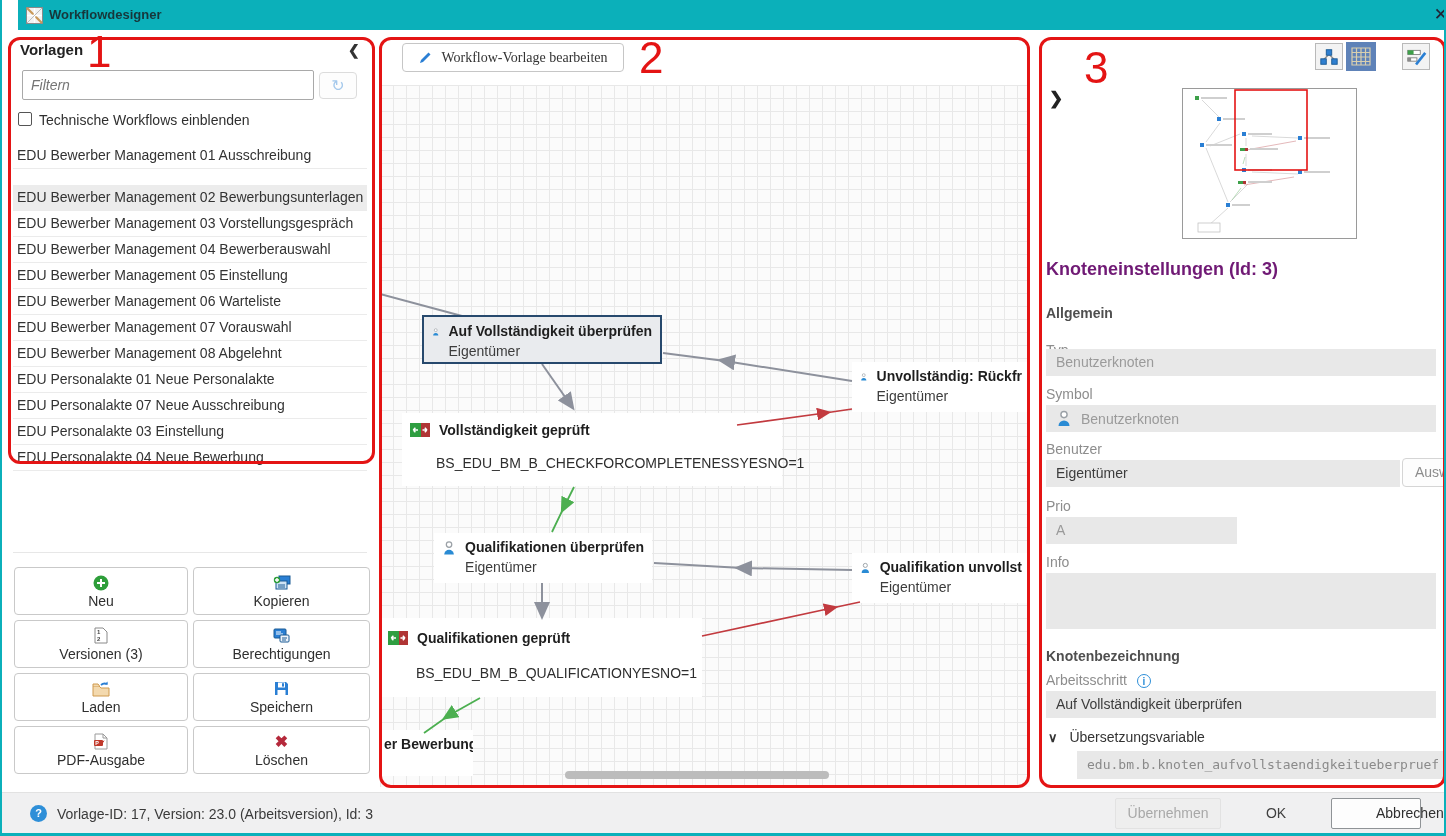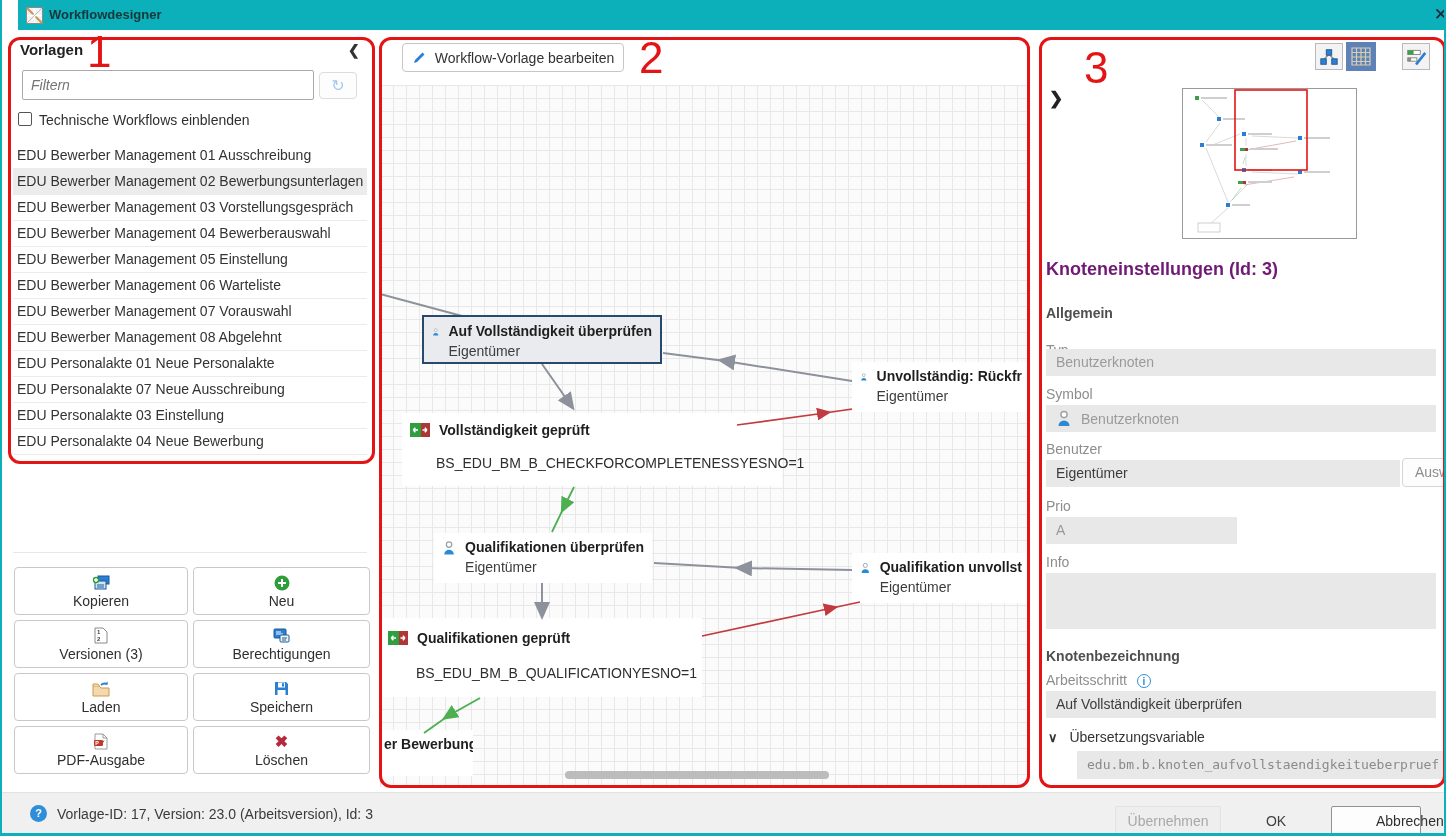--- a/index.html
+++ b/index.html
@@ -10,50 +10,50 @@
   
   .titlebar { position:absolute; left:16px; top:0; width:100%; height:30px; background:#0bb0ba; }
   .titlebar .appicon { position:absolute; left:8px; top:7px; width:17px; height:17px; }
   .titlebar .apptitle { position:absolute; left:31px; top:0; line-height:30px; font-size:13px; color:#17363a; font-weight:bold; }
   .titlebar .closex { position:absolute; right:12px; top:0; line-height:30px; font-size:17px; color:#223; cursor:pointer; }
   
   .statusbar { position:absolute; left:0; top:792px; width:100%; height:41px; background:#f0f0f1; border-top:1px solid #e2e2e2; }
   .statusbar .helpicon { position:absolute; left:28px; top:12px; width:17px; height:17px; border-radius:50%;
                          background:#2e8fd8; color:#fff; font-size:11px; font-weight:bold; text-align:center; line-height:17px; }
   .statusbar .statustext { position:absolute; left:55px; top:13px; font-size:14px; color:#3a3a3a; }
-  .sb-btn { position:absolute; top:5px; height:31px; font-size:14px; text-align:center; line-height:29px; border-radius:2px;margin-top:8px; }
+  .sb-btn { position:absolute; top:5px; height:31px; font-size:14px; text-align:center; line-height:29px; border-radius:2px; }
   .sb-btn.disabled { left:1113px; width:106px; background:#eeeeee; border:1px solid #e2e2e2; color:#a8a8a8; }
   .sb-btn.flat { left:1243px; width:62px; background:transparent; border:1px solid transparent; color:#404040; }
   .sb-btn.bordered { left:1329px; width:90px; background:#fdfdfd; border:1px solid #8f9396; color:#2f2f2f;padding-left:44px; }
   .teal-bottom { position:absolute; left:0; top:833px; width:100%; height:3px; background:#0bb0ba; }
   
   .lp-title { position:absolute; left:18px; top:41px; font-size:15px; font-weight:bold; color:#222; }
   .lp-collapse { position:absolute; left:346px; top:42px; font-size:14px; font-weight:bold; color:#333; }
   .lp-filter { position:absolute; left:20px; top:70px; width:292px; height:30px; border:1px solid #a9a9a9; border-radius:2px;
                font-size:14px; font-style:italic; color:#9a9a9a; padding:0 8px; font-family:"Liberation Sans",sans-serif; background:#fff; }
   .lp-refresh { position:absolute; left:317px; top:72px; width:38px; height:27px; border:1px solid #dcdcdc; border-radius:4px;
                 background:#fdfdfd; color:#a5c9ec; font-size:16px; text-align:center; line-height:25px; }
   .lp-checkbox { position:absolute; left:16px; top:112px; width:14px; height:14px; border:1.5px solid #555; border-radius:2px; background:#fff; }
   .lp-checklabel { position:absolute; left:37px; top:112px; font-size:14px; color:#2f2f2f; }
   .lp-list { position:absolute; left:11px; top:143px; width:354px; }
   .lp-item { height:26px; line-height:25px; font-size:14px; color:#333; padding-left:4px; border-bottom:1px solid #ebebeb;
              white-space:nowrap; overflow:hidden; }
-  .lp-item.selected { background:#ececec; }
+  .lp-item.selected { background:#ececec;margin-top:16px; }
   .lp-listend { position:absolute; left:11px; top:552px; width:354px; border-bottom:1px solid #e7e7e7; }
   .lp-buttons { position:absolute; left:12px; top:567px; width:356px; display:grid;
                 grid-template-columns:174px 177px; grid-auto-rows:48px; gap:5px; }
   .lp-btn { background:#fff; border:1px solid #c9c9c9; border-radius:4px; display:flex; flex-direction:column;
             align-items:center; justify-content:center; gap:1px; font-size:14px; color:#2f2f2f; cursor:pointer; }
   .lp-btn .ic { height:18px; display:flex; align-items:center; justify-content:center; }
   .del-x { color:#b5293b; font-size:16px; font-weight:bold; }
   
   #canvas { position:absolute; left:378px; top:38px; width:650px; height:749px; overflow:hidden; background:#fff; }
   .cv-toolbar { position:absolute; left:0; top:0; width:100%; height:47px; background:#fff; z-index:5; }
   .cv-editbtn { position:absolute; left:22px; top:5px; width:222px; height:29px; background:#fff; border:1px solid #c6c6c6;
-                border-radius:4px; font-size:14px; color:#333; display:flex; align-items:center; justify-content:center; gap:8px; }
+                border-radius:4px; font-size:14px; color:#333; display:flex; align-items:center; justify-content:center; gap:8px;font-family:Liberation Serif, serif; }
   .cv-grid { position:absolute; left:0; top:47px; width:650px; height:702px; background-color:#fbfbfb;
              background-image:linear-gradient(#e8e8e8 1px, transparent 1px), linear-gradient(90deg,#e8e8e8 1px, transparent 1px);
              background-size:13px 13px; z-index:1; }
   #edges { position:absolute; left:0; top:0; z-index:3; pointer-events:none; }
   .node { position:absolute; background:#fff; z-index:2; cursor:pointer; }
   .node.sel { background:#e9ebee; border:2px solid #27496d; z-index:4; }
   .usr { display:flex; align-items:flex-start; gap:9px; padding:6px 8px; }
   .usr .txt .t1 { font-size:14px; font-weight:bold; color:#1e1e1e; white-space:nowrap; }
   .usr .txt .t2 { font-size:14px; color:#3c3c3c; margin-top:4px; white-space:nowrap; }
   .cond .hd { display:flex; align-items:center; gap:9px; padding:9px 8px 0 8px; }
@@ -123,38 +123,38 @@
     <div class="lp-item">EDU Personalakte 01 Neue Personalakte</div>
     <div class="lp-item">EDU Personalakte 07 Neue Ausschreibung</div>
     <div class="lp-item">EDU Personalakte 03 Einstellung</div>
     <div class="lp-item">EDU Personalakte 04 Neue Bewerbung</div>
   </div>
   <div class="lp-listend"></div>
 
   <div class="lp-buttons">
     <div class="lp-btn">
       <span class="ic">
+        <svg width="16" height="16" viewBox="0 0 16 16">
+            <circle cx="8" cy="8" r="7.5" fill="#2e9e3a"></circle>
+            <path d="M8,4 V12 M4,8 H12" stroke="#fff" stroke-width="2"></path>
+          </svg>
+      </span>
+      <span>Neu</span>
+    </div>
+    <div class="lp-btn">
+      <span class="ic">
         <svg width="18" height="16" viewBox="0 0 18 16">
             <rect x="6" y="1" width="11" height="8" fill="#2a7fd4" stroke="#1b5a94"></rect>
             <rect x="3" y="6" width="11" height="8" fill="#cfe3f5" stroke="#1b5a94"></rect>
             <path d="M5,10 h7 M5,12 h7" stroke="#1b5a94" stroke-width="1"></path>
             <circle cx="4" cy="5" r="3.2" fill="#2e9e3a"></circle>
             <path d="M4,3 V7 M2,5 H6" stroke="#fff" stroke-width="1.4"></path>
           </svg>
       </span>
       <span>Kopieren</span>
-    </div>
-    <div class="lp-btn">
-      <span class="ic">
-        <svg width="16" height="16" viewBox="0 0 16 16">
-            <circle cx="8" cy="8" r="7.5" fill="#2e9e3a"></circle>
-            <path d="M8,4 V12 M4,8 H12" stroke="#fff" stroke-width="2"></path>
-          </svg>
-      </span>
-      <span>Neu</span>
     </div>
     <div class="lp-btn">
       <span class="ic">
         <svg width="14" height="17" viewBox="0 0 14 17">
             <path d="M1,1 h8 l4,4 v11 h-12 z" fill="#fff" stroke="#8a8a8a"></path>
             <text x="3" y="7" font-size="6" font-weight="bold" fill="#444">1</text>
             <text x="3" y="14" font-size="6" font-weight="bold" fill="#444">2</text>
           </svg>
       </span>
       <span>Versionen (3)</span>

